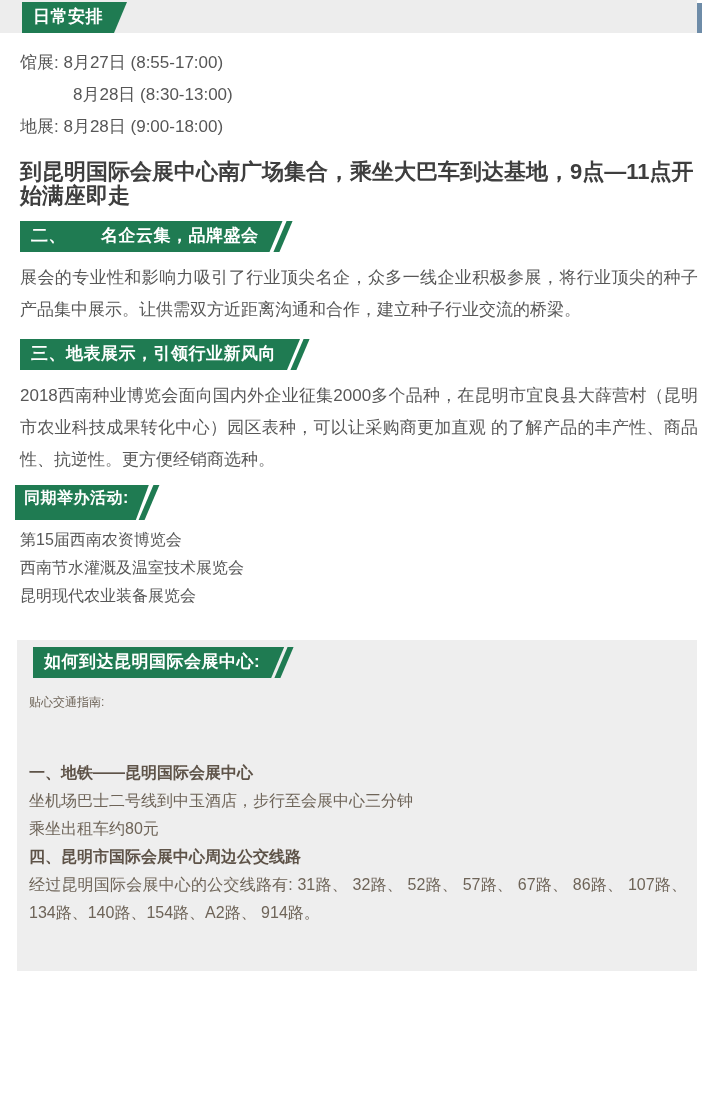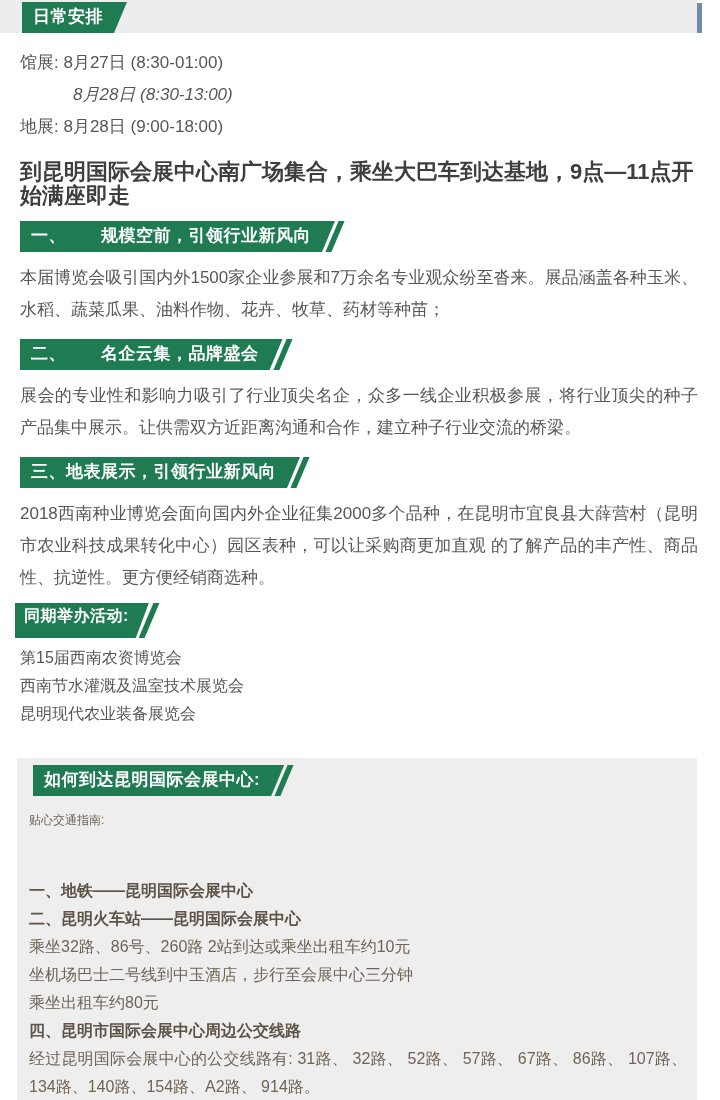--- a/index.html
+++ b/index.html
@@ -31,21 +31,21 @@
     width:6px; background:#1f7b52; transform:skewX(-23deg);
     margin-left:-3px;
   }
   .topstrip .ribbon { position:absolute; left:22px; top:2px; bottom:0;flex-direction:column; }
   .ribbon.small .ribbon-main { font-size:16px; line-height:20px; padding:3px 20px 12px 9px; }
   .ribbon-row  { margin:13px 0 0 20px; }
   .ribbon-row-small { margin:9px 0 0 15px; }
 
   
   .schedule { margin:14px 0 0 20px; color:#565656; font-size:17px; line-height:32px; }
-  .sched-indent { padding-left:53px;font-style:italic; }
+  .sched-indent { padding-left:53px; }
 
   .notice {
     margin:17px 20px 0 20px; color:#3e3e3e; font-weight:bold;
     font-size:22px; line-height:24px;
   }
 
   .para {
     margin:10px 22px 0 20px; color:#575757; font-size:17px;
     line-height:32px; text-align:justify;
   }
@@ -77,36 +77,27 @@
 
   <header class="topstrip">
     <div class="ribbon">
       <span class="ribbon-main">日常安排</span>
       <span class="ribbon-tail"></span>
     </div>
     <div class="scroll-thumb"></div>
   </header>
 
   <div class="schedule">
-    <div class="sched-line">馆展: 8月27日 (8:30-01:00)</div>
+    <div class="sched-line">馆展: 8月27日 (8:55-17:00)</div>
     <div class="sched-line sched-indent">8月28日 (8:30-13:00)</div>
     <div class="sched-line">地展: 8月28日 (9:00-18:00)</div>
   </div>
 
   <p class="notice">到昆明国际会展中心南广场集合，乘坐大巴车到达基地，9点—11点开始满座即走</p>
 
-  <section>
-    <div class="ribbon-row">
-      <div class="ribbon">
-        <span class="ribbon-main">一、　　规模空前，引领行业新风向</span>
-        <span class="ribbon-tail"></span>
-      </div>
-    </div>
-    <p class="para">本届博览会吸引国内外1500家企业参展和7万余名专业观众纷至沓来。展品涵盖各种玉米、水稻、蔬菜瓜果、油料作物、花卉、牧草、药材等种苗；</p>
-  </section>
 
   <section>
     <div class="ribbon-row">
       <div class="ribbon">
         <span class="ribbon-main">二、　　名企云集，品牌盛会</span>
         <span class="ribbon-tail"></span>
       </div>
     </div>
     <p class="para">展会的专业性和影响力吸引了行业顶尖名企，众多一线企业积极参展，将行业顶尖的种子产品集中展示。让供需双方近距离沟通和合作，建立种子行业交流的桥梁。</p>
   </section>
@@ -140,24 +131,20 @@
       <span class="ribbon-main">如何到达昆明国际会展中心:</span>
       <span class="ribbon-tail"></span>
     </div>
     <p class="transport-intro">贴心交通指南:</p>
 
     <div class="routes">
       <div class="route">
         <div class="route-title">一、地铁——昆明国际会展中心</div>
       </div>
       <div class="route">
-        <div class="route-title">二、昆明火车站——昆明国际会展中心</div>
-        <div class="route-desc">乘坐32路、86号、260路 2站到达或乘坐出租车约10元</div>
-      </div>
-      <div class="route">
         <div class="route-desc">坐机场巴士二号线到中玉酒店，步行至会展中心三分钟
 乘坐出租车约80元</div>
       </div>
       <div class="route">
         <div class="route-title">四、昆明市国际会展中心周边公交线路</div>
         <div class="route-desc">经过昆明国际会展中心的公交线路有: 31路、 32路、 52路、 57路、 67路、 86路、 107路、134路、140路、154路、A2路、 914路。</div>
       </div>
     </div>
   </section>
 

